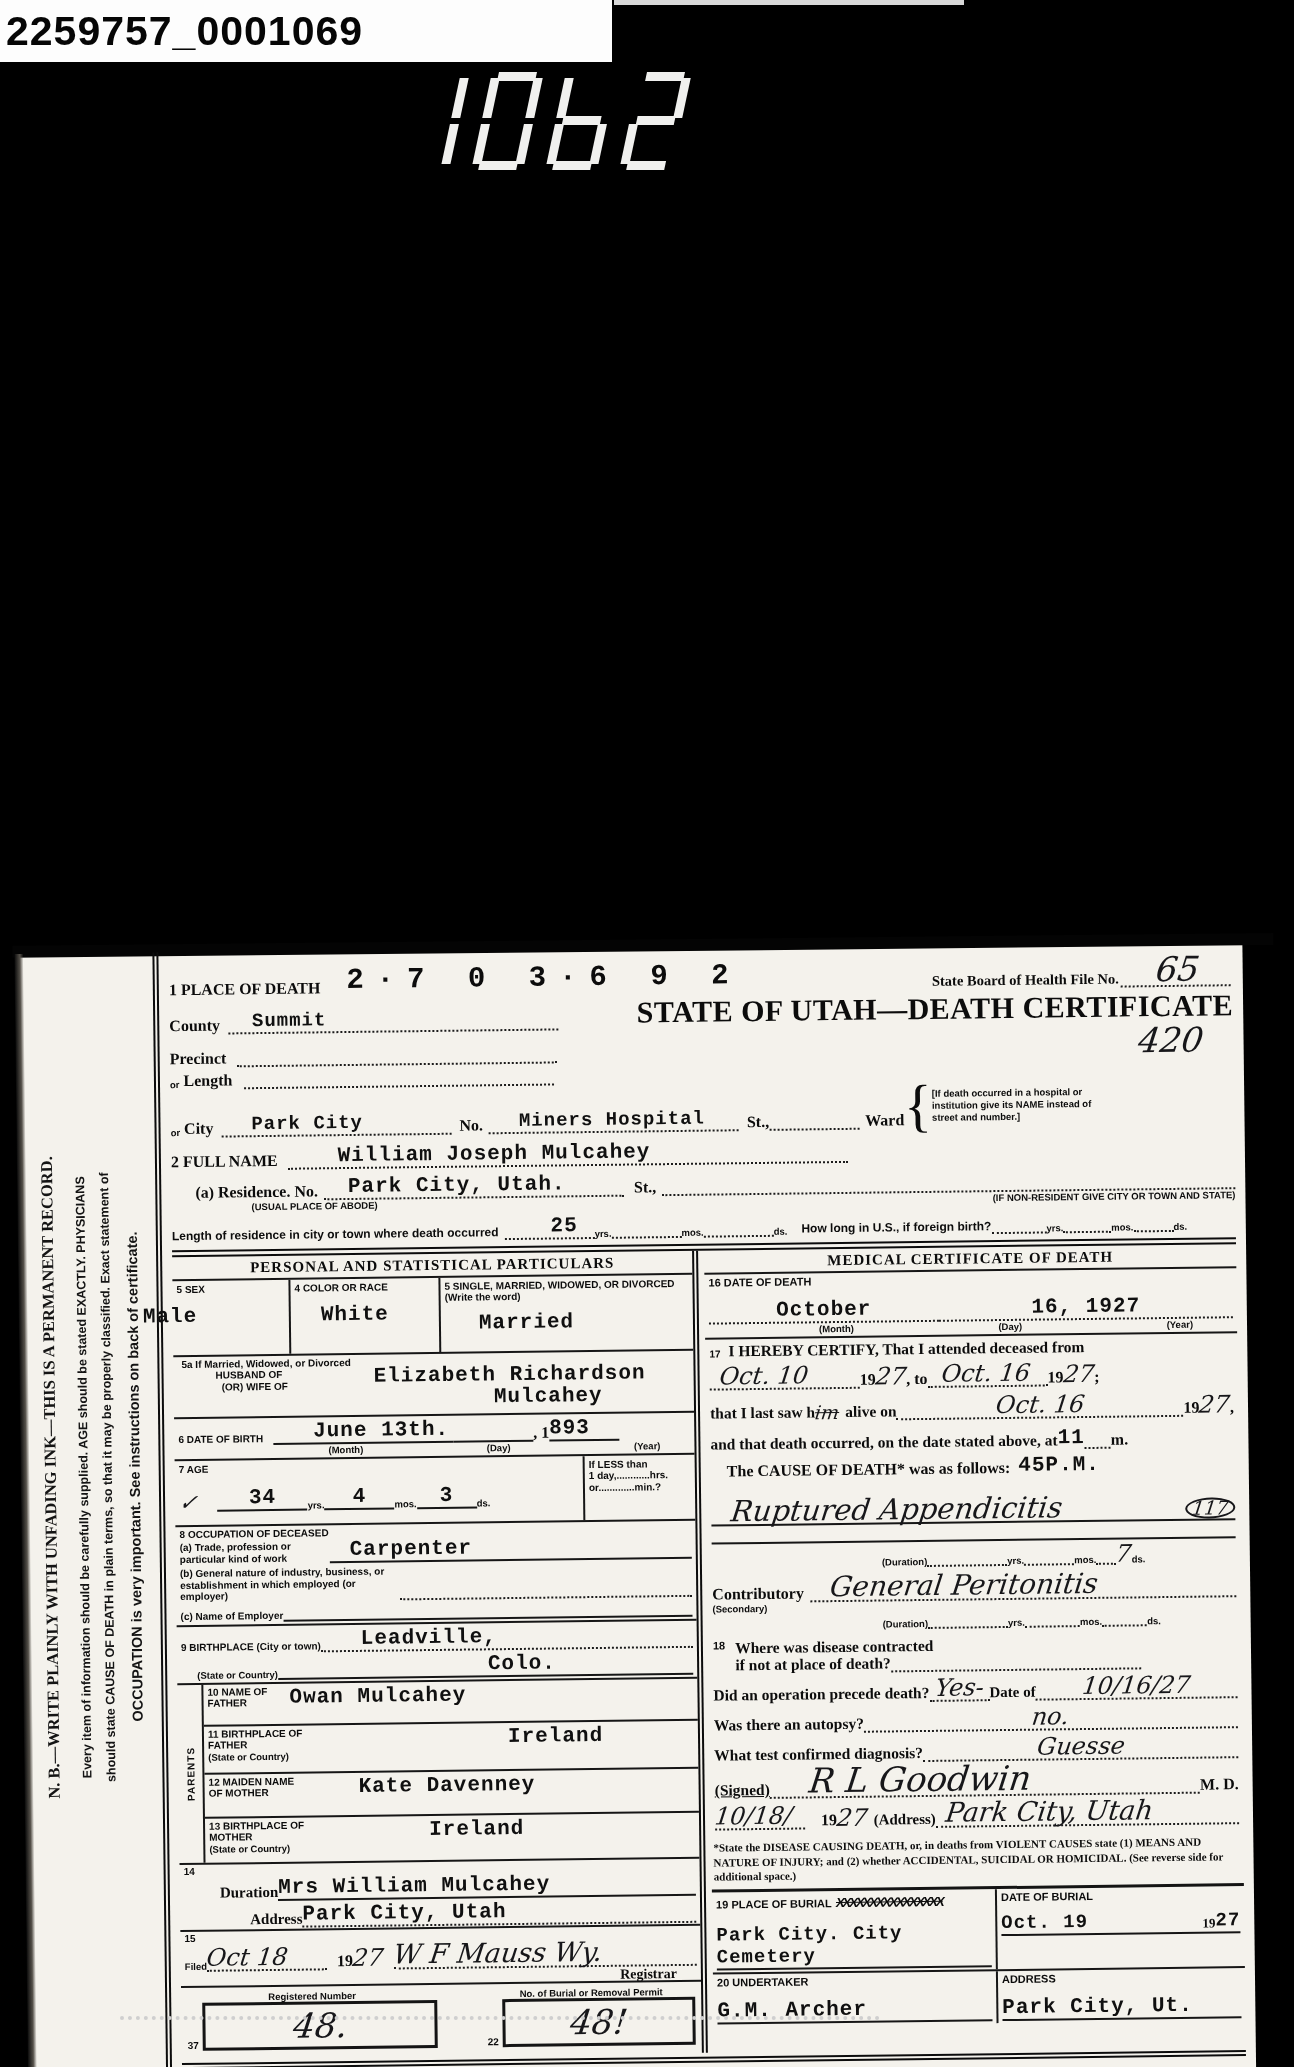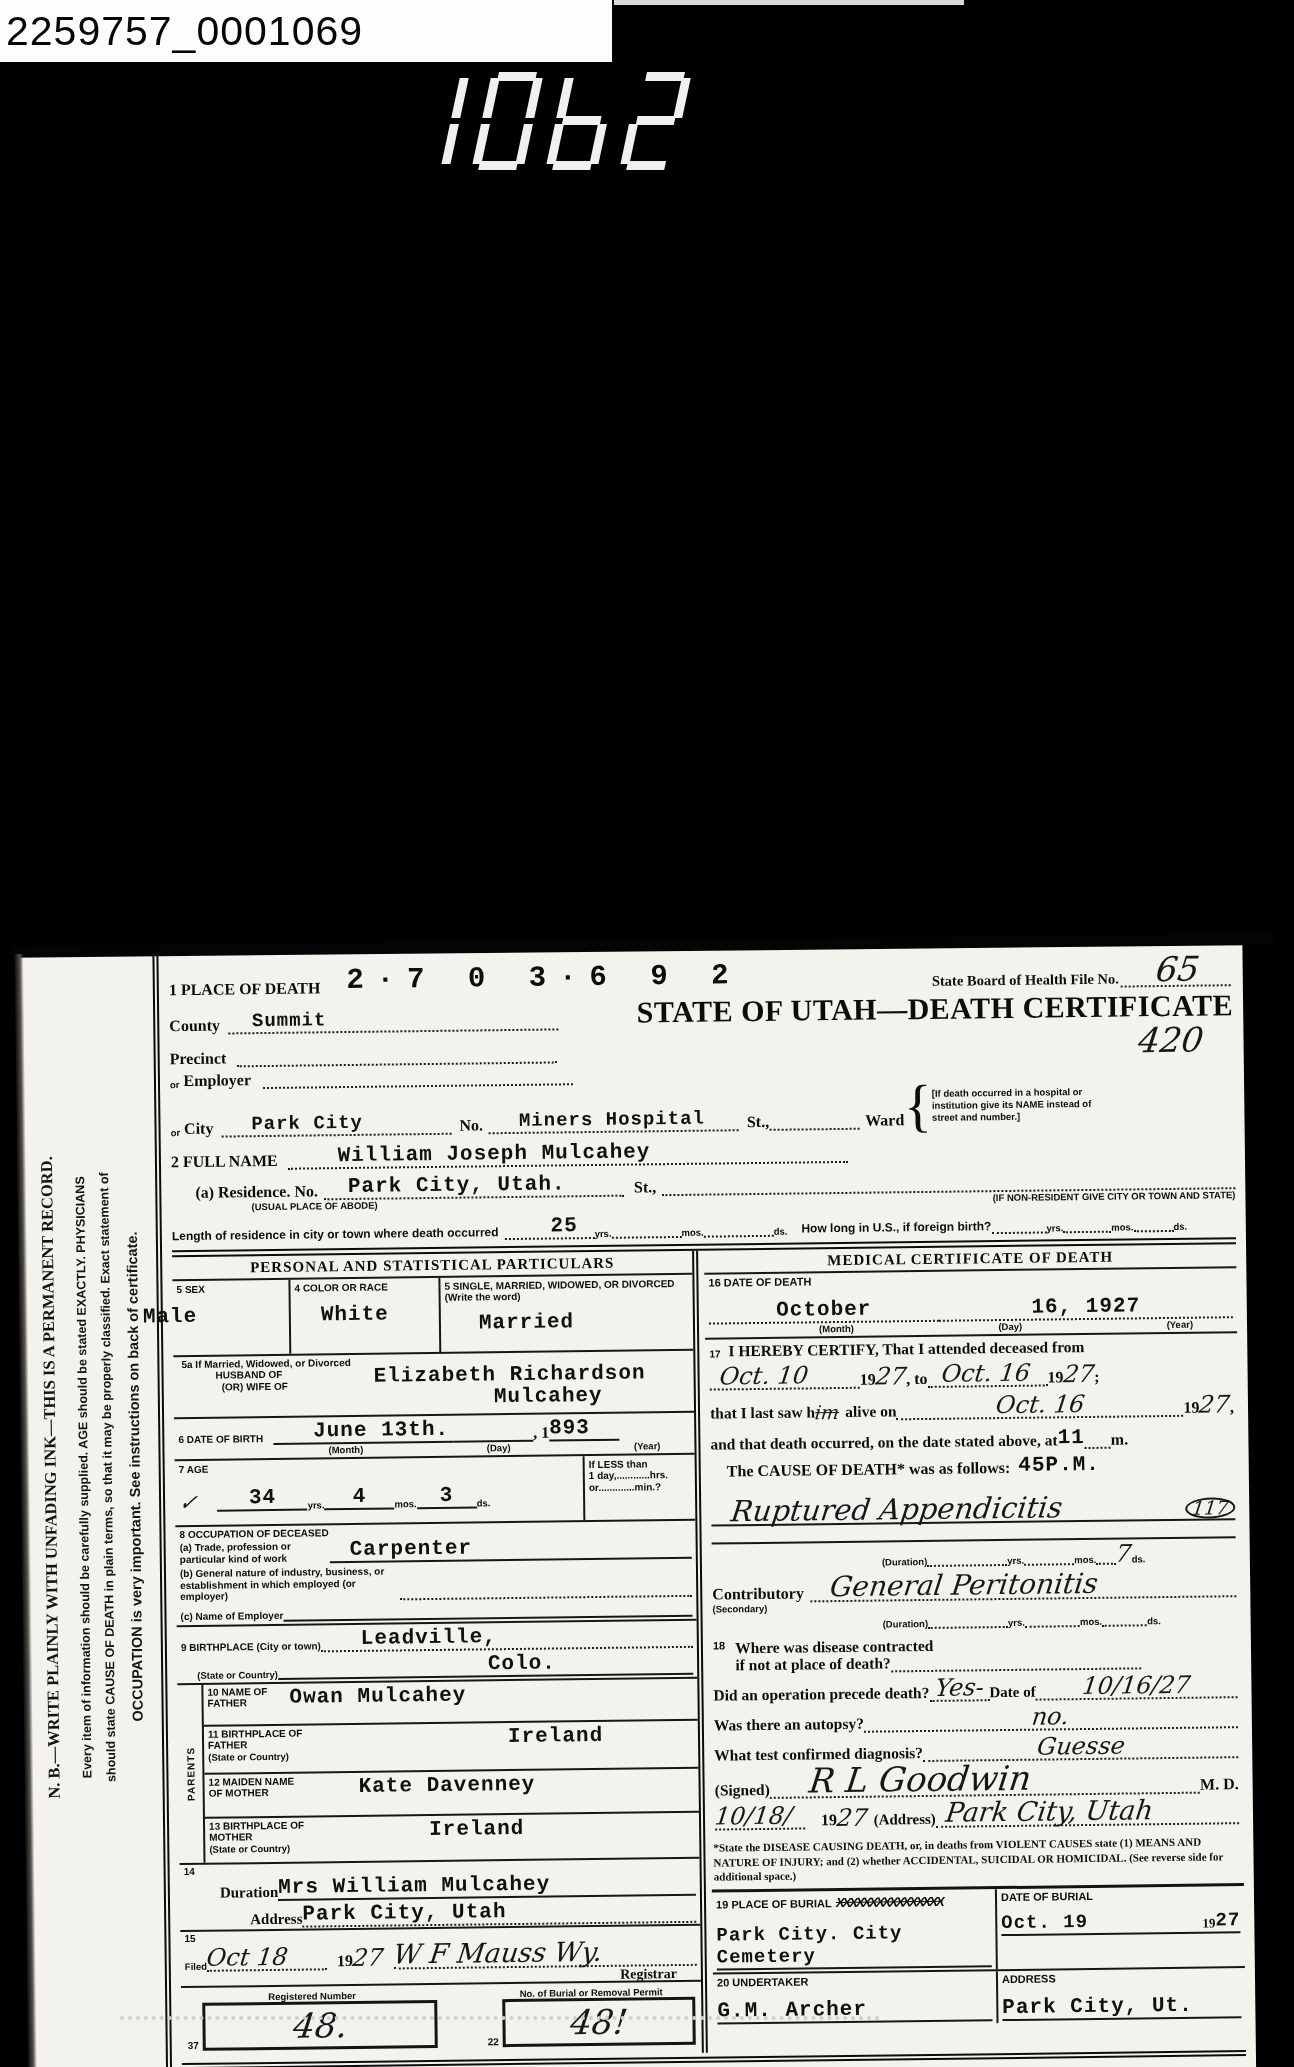--- a/index.html
+++ b/index.html
@@ -1,21 +1,21 @@
 <!DOCTYPE html>
 <html><head>
 <meta charset="utf-8">
 <style>
   html,body{margin:0;padding:0;background:#000;}
   .stage{position:relative;width:1294px;height:2067px;background:#000;overflow:hidden;
          font-family:"Liberation Serif",serif;color:#0c0c0c;}
   
   .id-box{position:absolute;left:0;top:0;width:612px;height:62px;background:#fdfdfd;
           display:flex;align-items:center;padding-left:6px;box-sizing:border-box;}
-  .id-box span{font-family:"Liberation Sans",sans-serif;font-weight:normal;font-size:41px;
+  .id-box span{font-family:"Liberation Sans",sans-serif;font-weight:bold;font-size:41px;
                letter-spacing:1px;color:#060606;}
   .topstrip{position:absolute;left:614px;top:0;width:350px;height:5px;background:#d8d8d8;}
   .seg-wrap{position:absolute;left:392px;top:64px;width:330px;height:116px;}
   
   .paper{position:absolute;left:24px;top:948px;width:1224px;background:#f4f2ec;
          transform:rotate(-0.7deg);transform-origin:40% 40%;box-sizing:border-box;
          padding:0 6px 4px 0;}
   .torn-top{position:absolute;left:-6px;top:-7px;width:103%;height:12px;background:#040404;
             transform:rotate(.12deg);}
   .left-smudge{position:absolute;left:-4px;top:0;width:9px;height:100%;
@@ -152,21 +152,21 @@
 
       <div class="row hdr-row" style="margin-top:2px;">
         <span class="lbl">Precinct</span>
         <span class="dot" style="width:320px;margin-left:10px;height:18px;"></span>
         <span class="fill"></span>
         <span class="hand big" style="margin-right:30px;">420</span>
       </div>
 
       <div class="row hdr-row">
         <span class="cap" style="margin-right:4px;">or</span>
-        <span class="lbl">Employer</span>
+        <span class="lbl">Length</span>
         <span class="dot" style="width:310px;margin-left:12px;height:18px;"></span>
         <span class="fill"></span>
       </div>
 
       <div class="row hdr-row">
         <span class="cap" style="margin-right:4px;">or</span>
         <span class="lbl">City</span>
         <span class="dot" style="width:230px;margin-left:8px;"><span class="typed" style="margin-left:30px;">Park City</span></span>
         <span class="lbl" style="margin-left:8px;">No.</span>
         <span class="dot" style="width:250px;margin-left:6px;"><span class="typed" style="margin-left:30px;">Miners Hospital</span></span>
@@ -478,21 +478,21 @@
             </div>
             <div class="row" style="margin-top:6px;">
               <span class="lbl" style="font-size:15.5px;">Was there an autopsy?</span>
               <span class="dot fill" style="text-align:center;"><span class="hand">no.</span></span>
             </div>
             <div class="row" style="margin-top:6px;">
               <span class="lbl" style="font-size:15.5px;">What test confirmed diagnosis?</span>
               <span class="dot fill" style="text-align:center;"><span class="hand">Guesse</span></span>
             </div>
             <div class="row" style="margin-top:2px;">
-              <span class="lbl" style="font-size:15.5px;">(Signed)</span>
+              <span class="lbl" style="font-size:15.5px;text-decoration:underline;">(Signed)</span>
               <span class="dot fill"><span class="hand" style="font-size:34px;margin-left:40px;">R L Goodwin</span></span>
               <span class="lbl">M. D.</span>
             </div>
             <div class="row" style="margin-top:4px;">
               <span class="dot" style="width:90px;"><span class="hand">10/18/</span></span>
               <span class="lbl" style="margin-left:16px;">19</span>
               <span class="hand">27</span>
               <span class="lbl" style="margin-left:6px;font-size:15px;">(Address)</span>
               <span class="dot fill"><span class="hand" style="font-size:27px;margin-left:10px;">Park City, Utah</span></span>
             </div>

